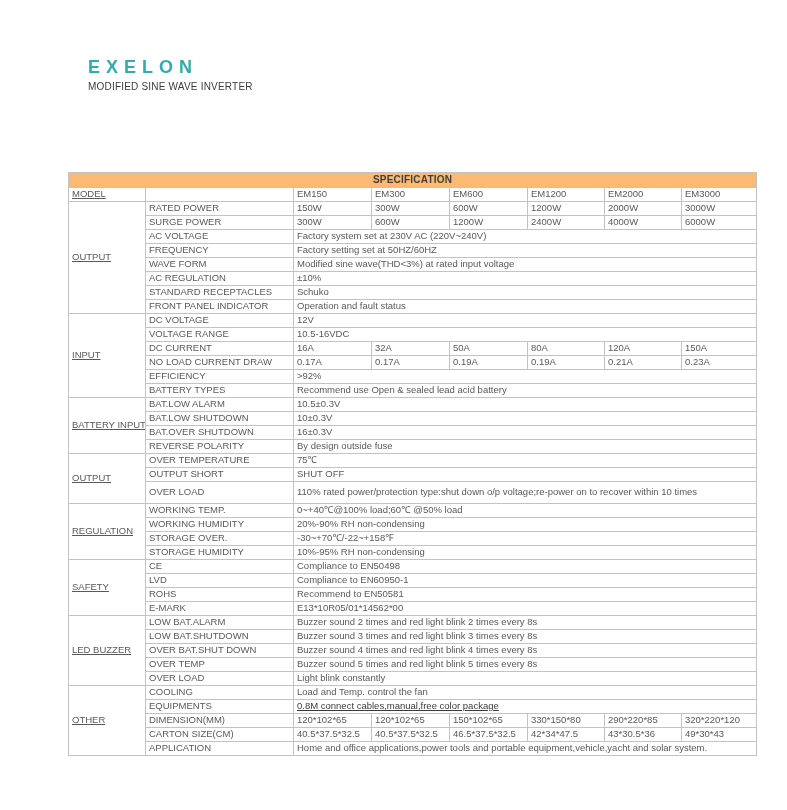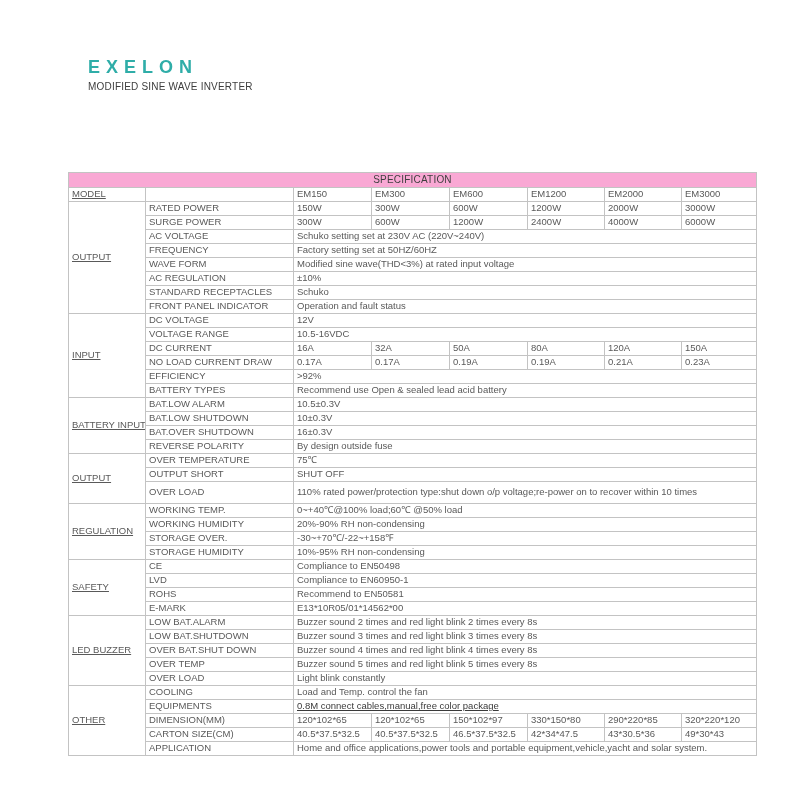--- a/index.html
+++ b/index.html
@@ -20,21 +20,21 @@
     border-collapse:collapse;table-layout:fixed;
     font-size:9.5px;color:#595959;
   }
   table.spec td, table.spec th{
     border:1px solid #c3c3c3;
     padding:0 3px;height:13px;line-height:1.15;
     overflow:hidden;white-space:nowrap;vertical-align:middle;
     text-align:left;font-weight:normal;
   }
   table.spec th.title{
-    background:#f9a8d4;color:#3f3f3f;font-weight:normal;
+    background:#fdba74;color:#3f3f3f;font-weight:bold;
     text-align:center;font-size:10px;height:14px;letter-spacing:0.2px;
   }
   td.section{white-space:normal;vertical-align:middle;line-height:1.25;text-decoration:underline;}
   td.center{text-align:center;}
   td.boldval{font-weight:bold;color:#3a3a3a;text-decoration:underline;}
   tr.tall td{height:21px;}
 </style>
 </head>
 <body>
 
@@ -84,21 +84,21 @@
         <td>SURGE POWER</td>
         <td>300W</td>
         <td>600W</td>
         <td>1200W</td>
         <td>2400W</td>
         <td>4000W</td>
         <td>6000W</td>
       </tr>
       <tr>
         <td>AC VOLTAGE</td>
-        <td class="center" colspan="6">Schuko setting set at 230V AC (220V~240V)</td>
+        <td class="center" colspan="6">Factory system set at 230V AC (220V~240V)</td>
       </tr>
       <tr>
         <td>FREQUENCY</td>
         <td class="center" colspan="6">Factory setting set at 50HZ/60HZ</td>
       </tr>
       <tr>
         <td>WAVE FORM</td>
         <td colspan="6">Modified sine wave(THD&lt;3%) at rated input voltage</td>
       </tr>
       <tr>
@@ -239,21 +239,21 @@
         <td colspan="6">Load and Temp. control the fan</td>
       </tr>
       <tr>
         <td>EQUIPMENTS</td>
         <td class=" boldval" colspan="6">0.8M connect cables,manual,free color package</td>
       </tr>
       <tr>
         <td>DIMENSION(MM)</td>
         <td>120*102*65</td>
         <td>120*102*65</td>
-        <td>150*102*97</td>
+        <td>150*102*65</td>
         <td>330*150*80</td>
         <td>290*220*85</td>
         <td>320*220*120</td>
       </tr>
       <tr>
         <td>CARTON SIZE(CM)</td>
         <td>40.5*37.5*32.5</td>
         <td>40.5*37.5*32.5</td>
         <td>46.5*37.5*32.5</td>
         <td>42*34*47.5</td>

